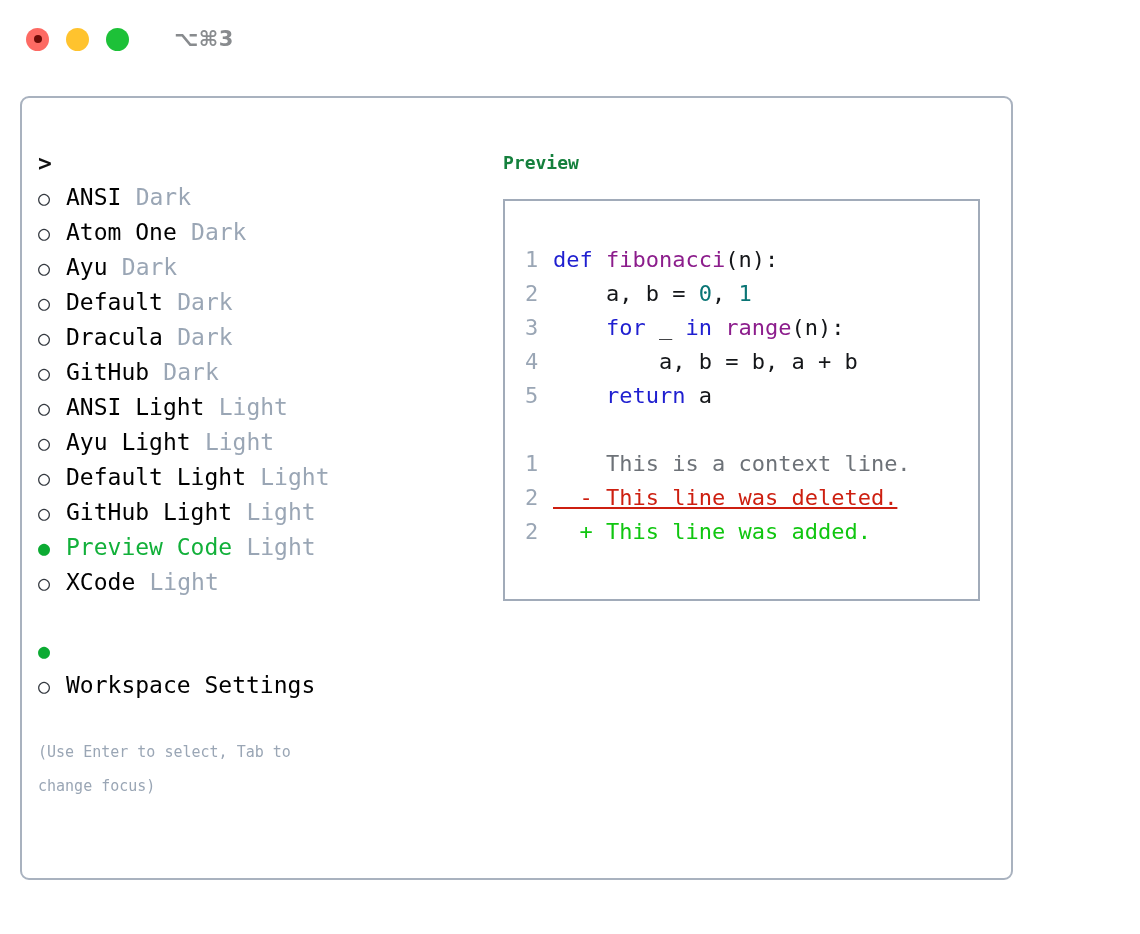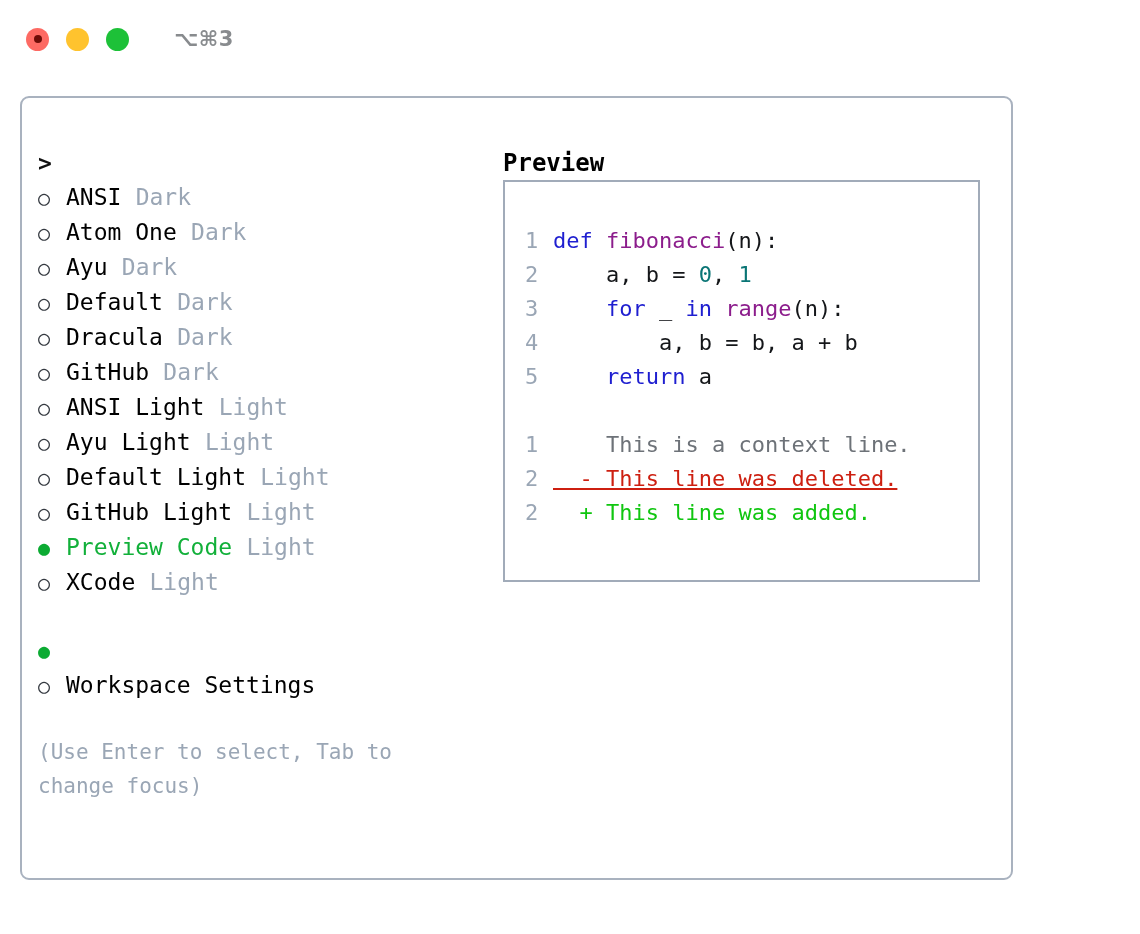--- a/index.html
+++ b/index.html
@@ -123,39 +123,40 @@
   .opt-label { color: #000000; }
   .opt.selected .opt-label { color: #12b03a; }
   .opt-variant {
     color: #9aa6b5;
     margin-left: 0.62em;
   }
   .spacer-block { height: 34px; }
 
   .hint {
     margin-top: 32px;
-    font-size: 21px;
+    font-size: 15px;
     line-height: 34px;
     color: #9aa6b5;
     width: 420px;
     white-space: pre-wrap;
   }
 
   
   .right {
     position: absolute;
     left: 481px;
     top: 48px;
     width: 490px;
   }
   .preview-title {
-    font-size: 24px;
+    font-size: 18px;
     font-weight: bold;
-    color: #000000;
-    line-height: 34px;
+    color: #15803d;
+    line-height: 34px;
+    margin-bottom: 19px;
   }
   .preview-box {
     width: 477px;
     height: 402px;
     border: 2px solid #a1abb9;
     box-sizing: border-box;
     background: #ffffff;
     padding: 42px 0 0 0;
     position: relative;
   }

